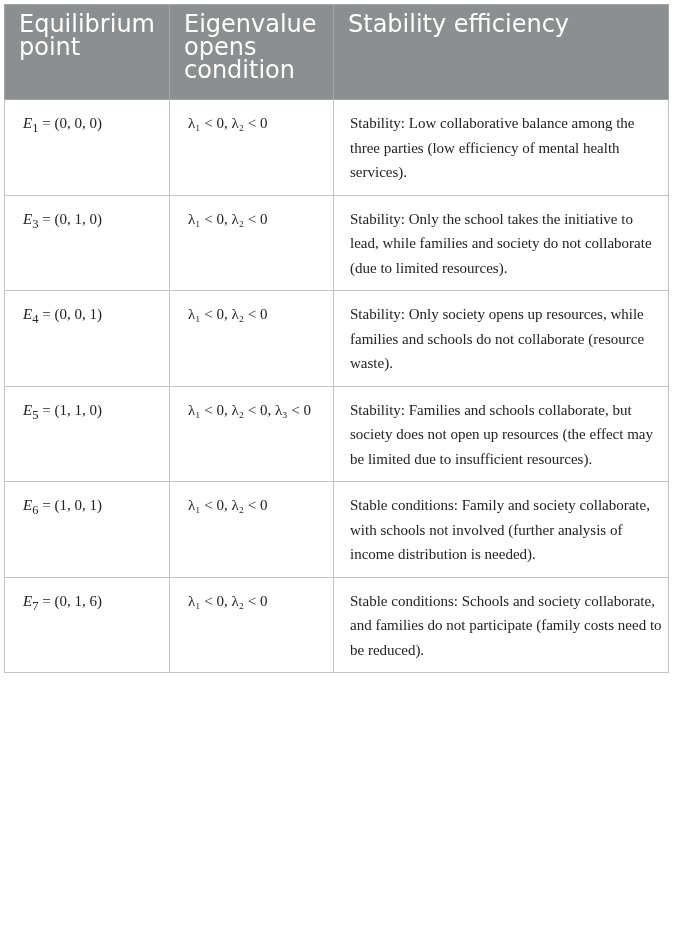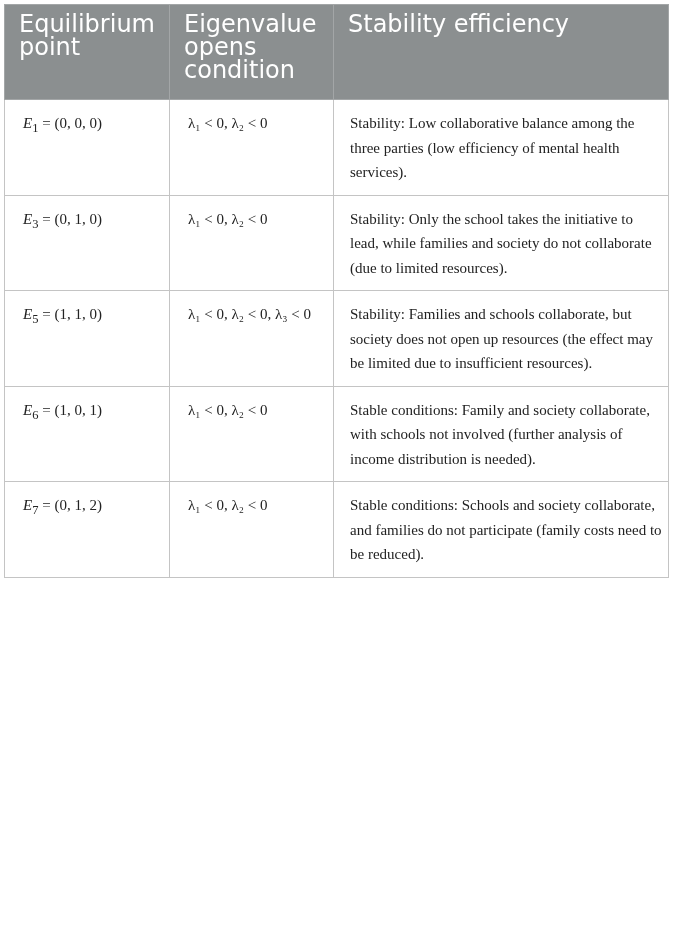--- a/index.html
+++ b/index.html
@@ -61,28 +61,33 @@
         <td class="c1"><span class="math"><i>E</i><sub>1</sub><span> = (0, 0, 0)</span></span></td>
         <td class="c2">λ₁ &lt; 0, λ₂ &lt; 0</td>
         <td class="c3">Stability: Low collaborative balance among the three parties (low efficiency of mental health services).</td>
       </tr>
       <tr>
         <td class="c1"><span class="math"><i>E</i><sub>3</sub><span> = (0, 1, 0)</span></span></td>
         <td class="c2">λ₁ &lt; 0, λ₂ &lt; 0</td>
         <td class="c3">Stability: Only the school takes the initiative to lead, while families and society do not collaborate (due to limited resources).</td>
       </tr>
       <tr>
+        <td class="c1"><span class="math"><i>E</i><sub>4</sub><span> = (0, 0, 1)</span></span></td>
+        <td class="c2">λ₁ &lt; 0, λ₂ &lt; 0</td>
+        <td class="c3">Stability: Only society opens up resources, while families and schools do not collaborate (resource waste).</td>
+      </tr>
+      <tr>
         <td class="c1"><span class="math"><i>E</i><sub>5</sub><span> = (1, 1, 0)</span></span></td>
         <td class="c2">λ₁ &lt; 0, λ₂ &lt; 0, λ₃ &lt; 0</td>
         <td class="c3">Stability: Families and schools collaborate, but society does not open up resources (the effect may be limited due to insufficient resources).</td>
       </tr>
       <tr>
         <td class="c1"><span class="math"><i>E</i><sub>6</sub><span> = (1, 0, 1)</span></span></td>
         <td class="c2">λ₁ &lt; 0, λ₂ &lt; 0</td>
         <td class="c3">Stable conditions: Family and society collaborate, with schools not involved (further analysis of income distribution is needed).</td>
       </tr>
       <tr>
-        <td class="c1"><span class="math"><i>E</i><sub>7</sub><span> = (0, 1, 2)</span></span></td>
+        <td class="c1"><span class="math"><i>E</i><sub>7</sub><span> = (0, 1, 6)</span></span></td>
         <td class="c2">λ₁ &lt; 0, λ₂ &lt; 0</td>
         <td class="c3">Stable conditions: Schools and society collaborate, and families do not participate (family costs need to be reduced).</td>
       </tr>
     </tbody>
 </table>
 
 </body></html>

